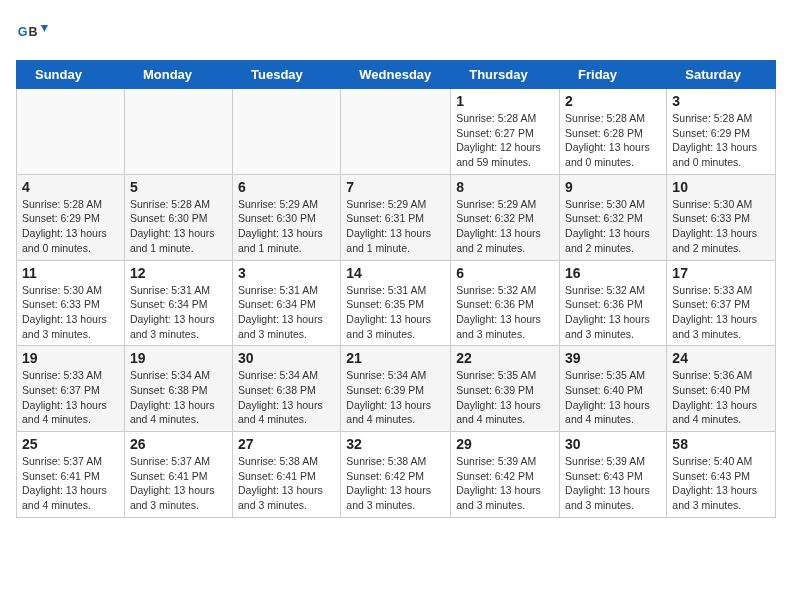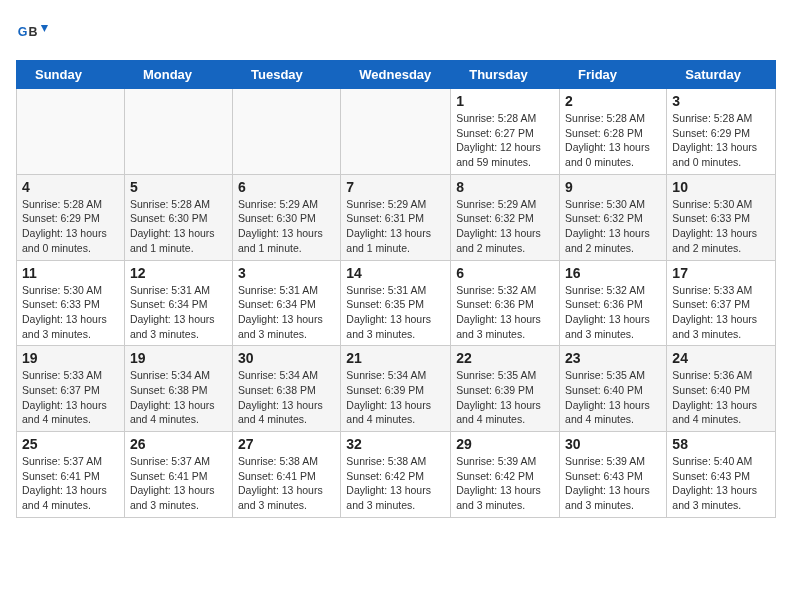--- a/index.html
+++ b/index.html
@@ -163,21 +163,21 @@
         <td><span class="day-num">19</span>
 <span class="day-info">Sunrise: 5:33 AM<br>Sunset: 6:37 PM<br>Daylight: 13 hours and 4 minutes.</span></td>
         <td><span class="day-num">19</span>
 <span class="day-info">Sunrise: 5:34 AM<br>Sunset: 6:38 PM<br>Daylight: 13 hours and 4 minutes.</span></td>
         <td><span class="day-num">30</span>
 <span class="day-info">Sunrise: 5:34 AM<br>Sunset: 6:38 PM<br>Daylight: 13 hours and 4 minutes.</span></td>
         <td><span class="day-num">21</span>
 <span class="day-info">Sunrise: 5:34 AM<br>Sunset: 6:39 PM<br>Daylight: 13 hours and 4 minutes.</span></td>
         <td><span class="day-num">22</span>
 <span class="day-info">Sunrise: 5:35 AM<br>Sunset: 6:39 PM<br>Daylight: 13 hours and 4 minutes.</span></td>
-        <td><span class="day-num">23</span>
+        <td><span class="day-num">39</span>
 <span class="day-info">Sunrise: 5:35 AM<br>Sunset: 6:40 PM<br>Daylight: 13 hours and 4 minutes.</span></td>
         <td><span class="day-num">24</span>
 <span class="day-info">Sunrise: 5:36 AM<br>Sunset: 6:40 PM<br>Daylight: 13 hours and 4 minutes.</span></td>
       </tr>
       <tr>
         <td><span class="day-num">25</span>
 <span class="day-info">Sunrise: 5:37 AM<br>Sunset: 6:41 PM<br>Daylight: 13 hours and 4 minutes.</span></td>
         <td><span class="day-num">26</span>
 <span class="day-info">Sunrise: 5:37 AM<br>Sunset: 6:41 PM<br>Daylight: 13 hours and 3 minutes.</span></td>
         <td><span class="day-num">27</span>

